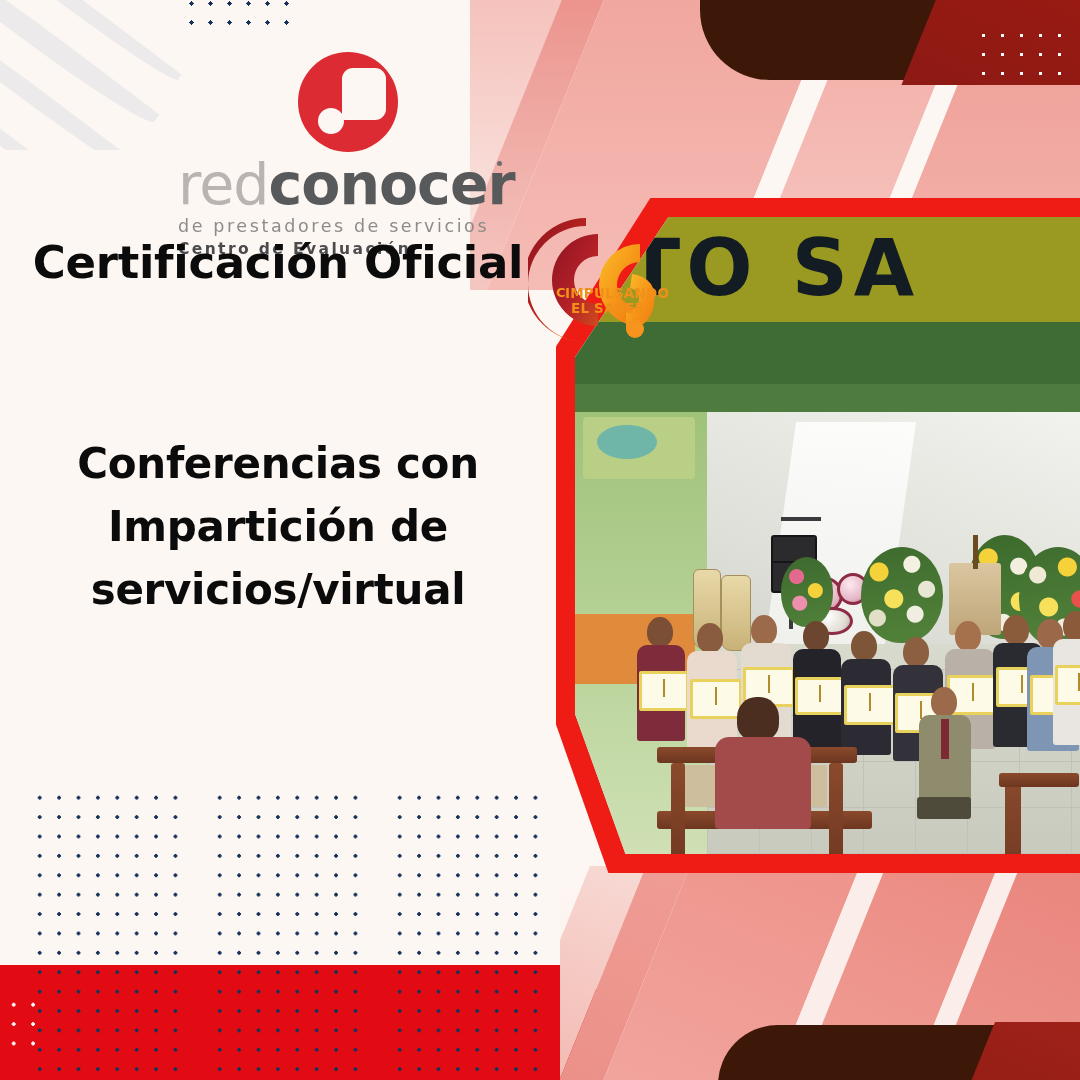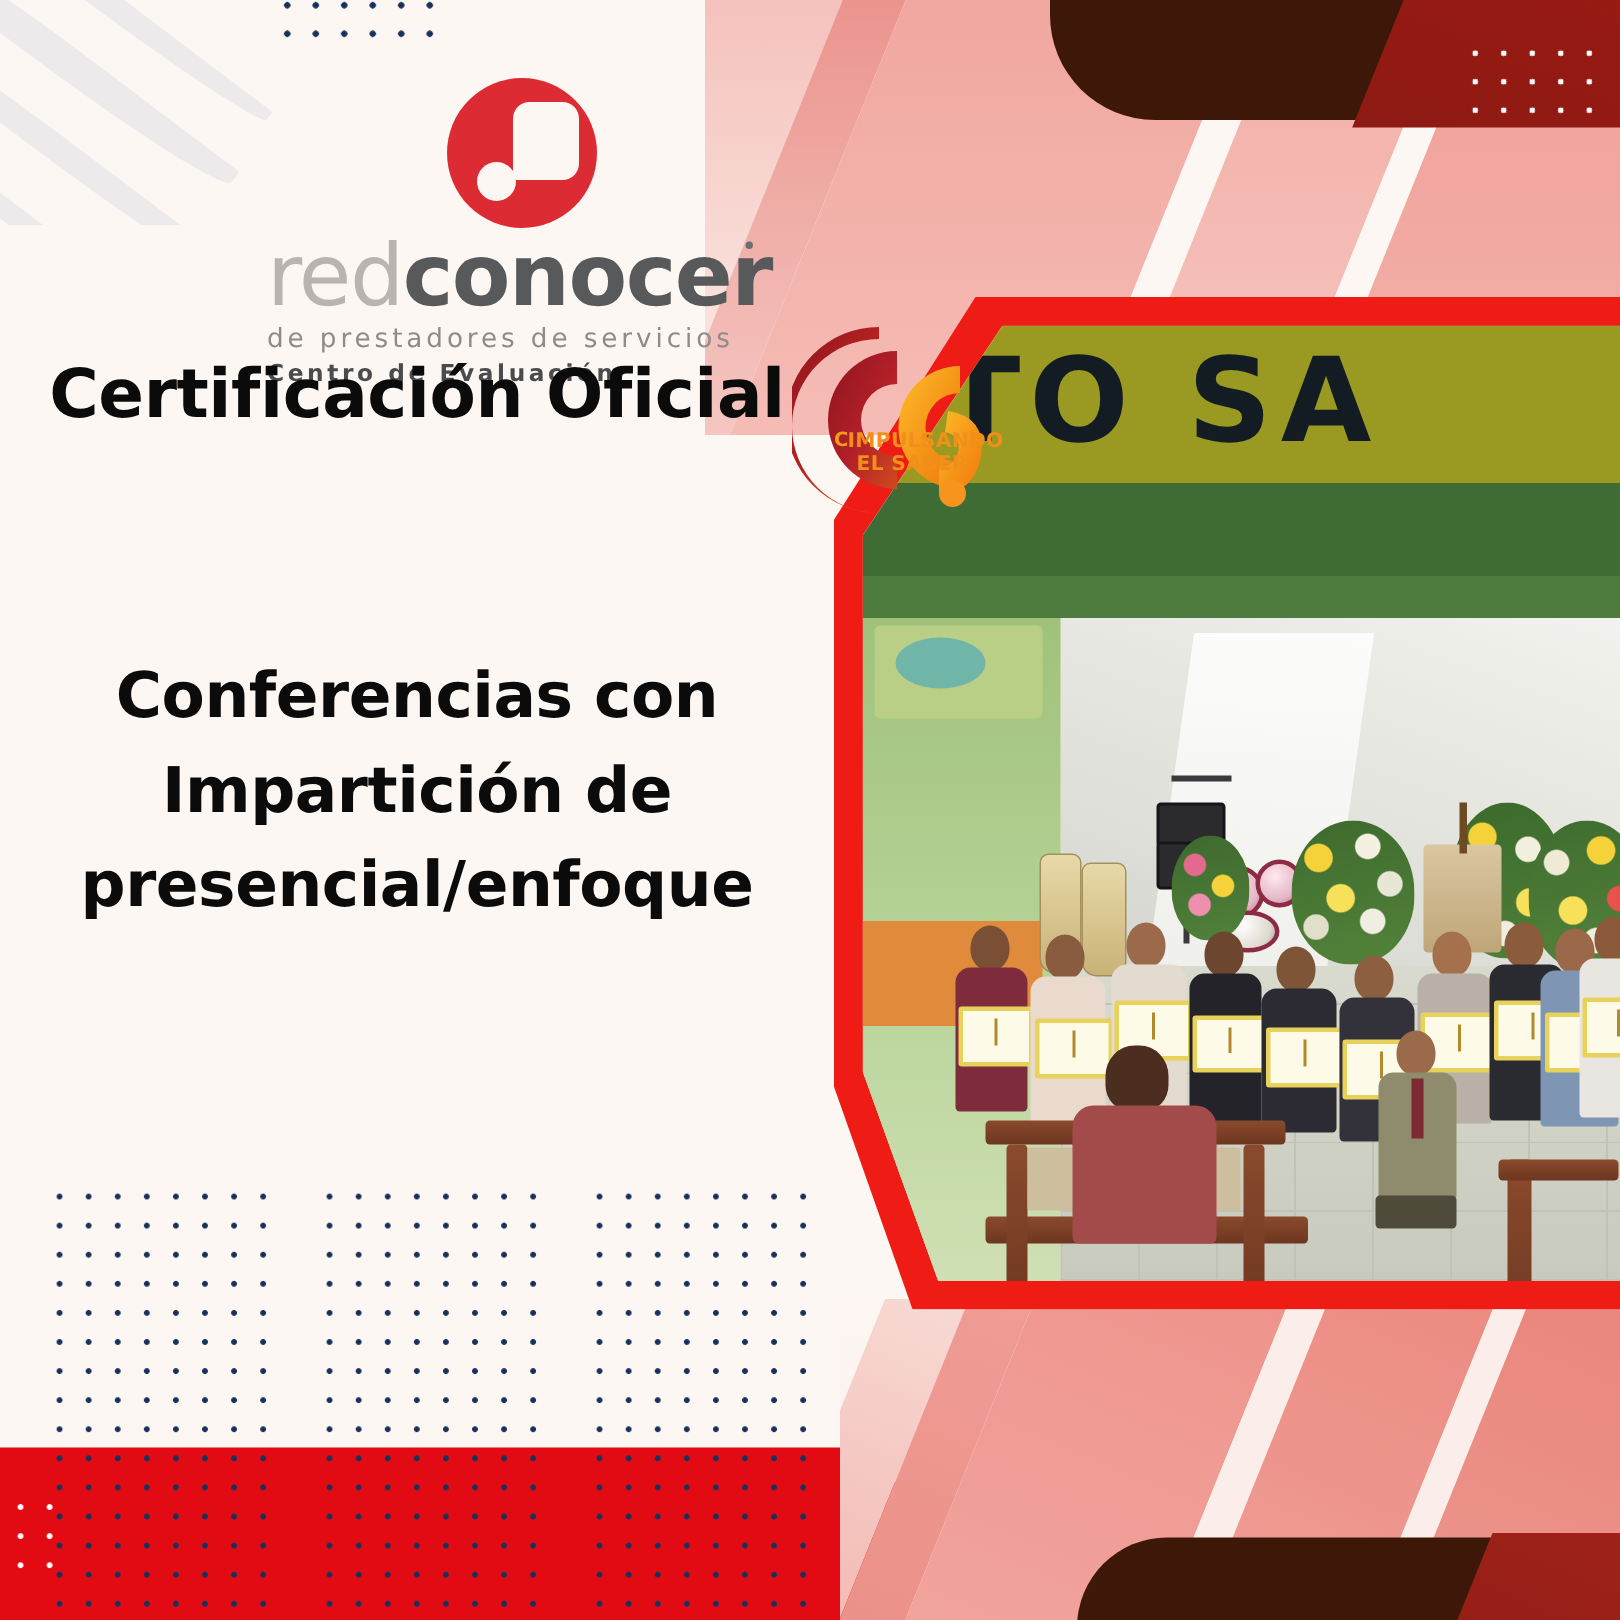--- a/index.html
+++ b/index.html
@@ -338,21 +338,21 @@
       <div id="logo-sub2">Centro de Evaluación</div>
     </div>
 
     <div id="headline">
       <div>Certificación Oficial</div>
     </div>
 
     <div id="subline">
       <div>Conferencias con</div>
       <div>Impartición de</div>
-      <div>presencial/enfoque</div>
+      <div>servicios/virtual</div>
     </div>
   </div>
 
   <div id="cc-logo">
     <svg viewBox="0 0 150 145" width="150" height="145">
       <defs>
         <linearGradient id="gDarkRed" x1="0" y1="0" x2="1" y2="1">
           <stop offset="0%" stop-color="#8d1420"></stop>
           <stop offset="55%" stop-color="#b32028"></stop>
           <stop offset="100%" stop-color="#cf4a1e"></stop>

